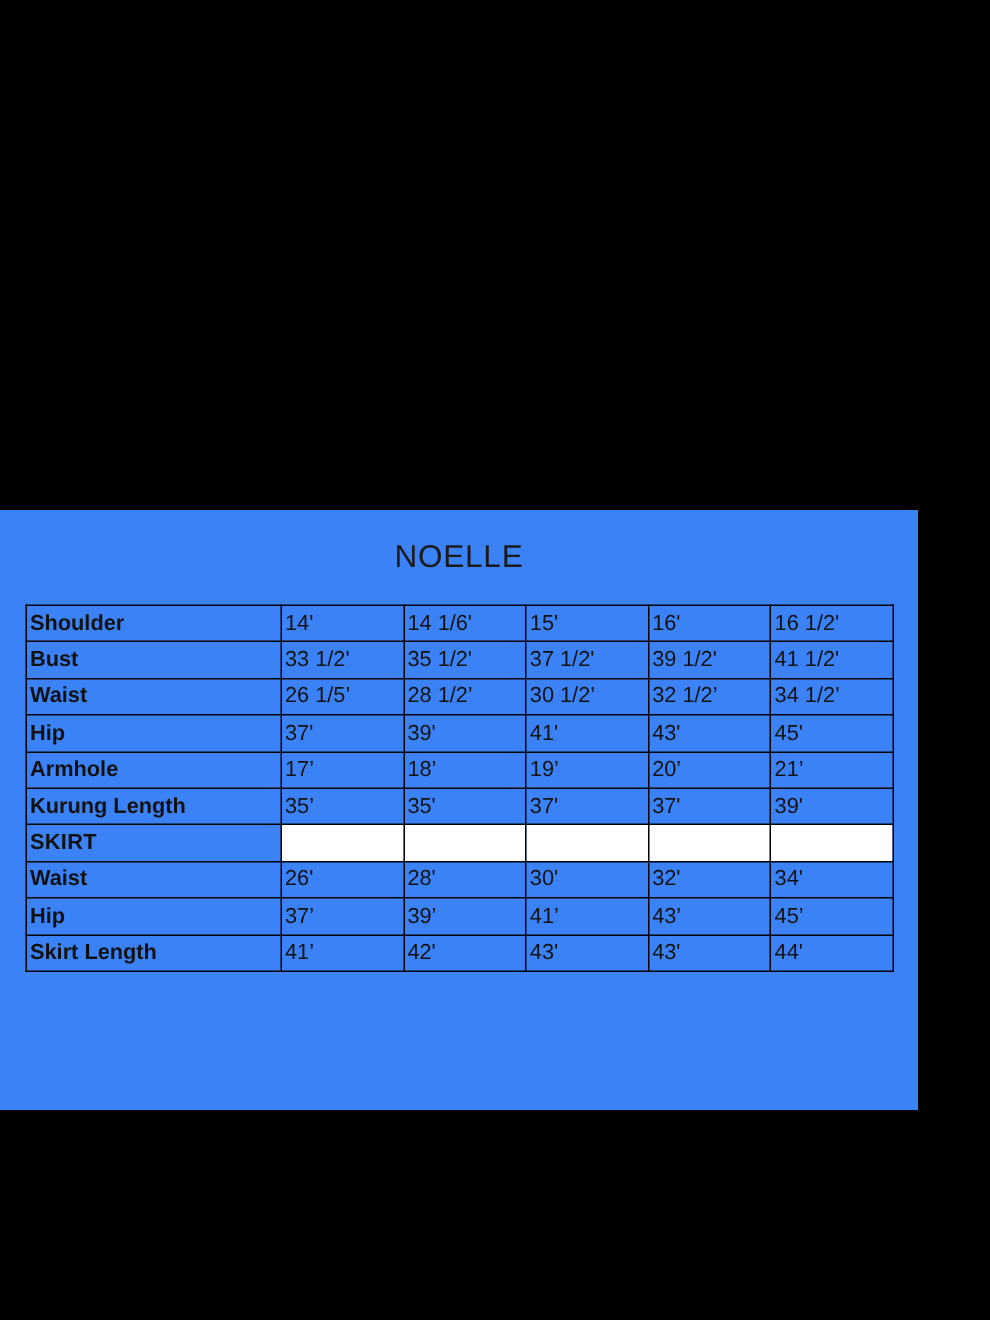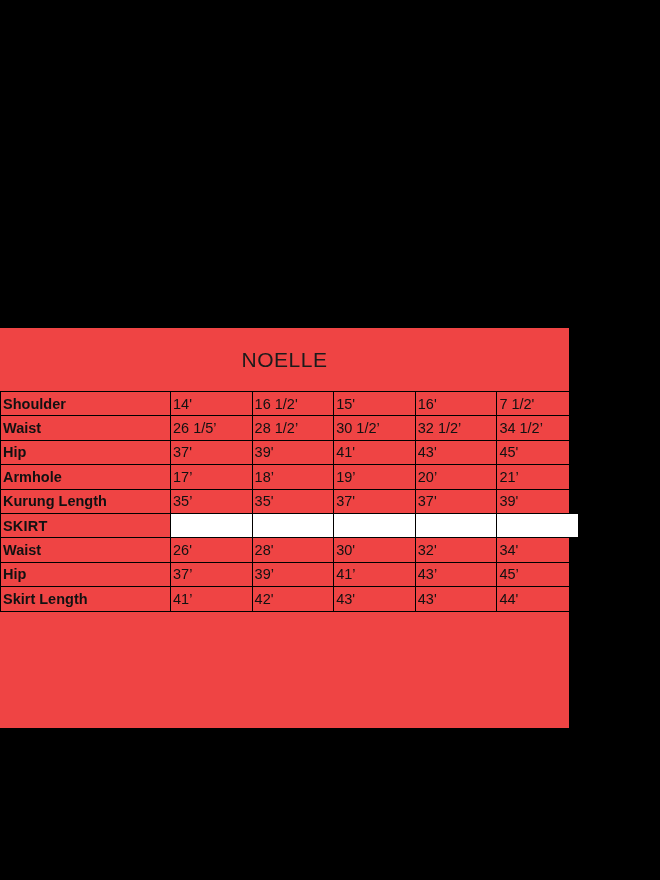--- a/index.html
+++ b/index.html
@@ -15,24 +15,24 @@
     position: relative;
     width: 660px;
     height: 880px;
     background: #000000;
     overflow: hidden;
   }
   
   #sheet {
     position: absolute;
     left: 0;
-    top: 328px;
-    width: 569px;
+    top: 340px;
+    width: 612px;
     height: 400px;
-    background: #ef4444;
+    background: #3b82f6;
   }
   #doc-title {
     width: 100%;
     text-align: center;
     font-size: 21px;
     letter-spacing: 0.5px;
     color: #1b1b1b;
     font-weight: 400;
     margin-top: 20px;
     font-family: "Liberation Sans", sans-serif;
@@ -101,24 +101,32 @@
           <col class="c-size">
           <col class="c-size">
           <col class="c-size">
         </colgroup>
         <tbody>
 
 
           <tr>
             <td class="label">Shoulder</td>
             <td class="val">14'</td>
-            <td class="val">16 1/2'</td>
+            <td class="val">14 1/6'</td>
             <td class="val">15'</td>
             <td class="val">16'</td>
-            <td class="val">7 1/2'</td>
+            <td class="val">16 1/2'</td>
+          </tr>
+          <tr>
+            <td class="label">Bust</td>
+            <td class="val">33 1/2'</td>
+            <td class="val">35 1/2'</td>
+            <td class="val">37 1/2'</td>
+            <td class="val">39 1/2'</td>
+            <td class="val">41 1/2'</td>
           </tr>
           <tr>
             <td class="label">Waist</td>
             <td class="val">26 1/5’</td>
             <td class="val">28 1/2’</td>
             <td class="val">30 1/2’</td>
             <td class="val">32 1/2’</td>
             <td class="val">34 1/2’</td>
           </tr>
           <tr>

